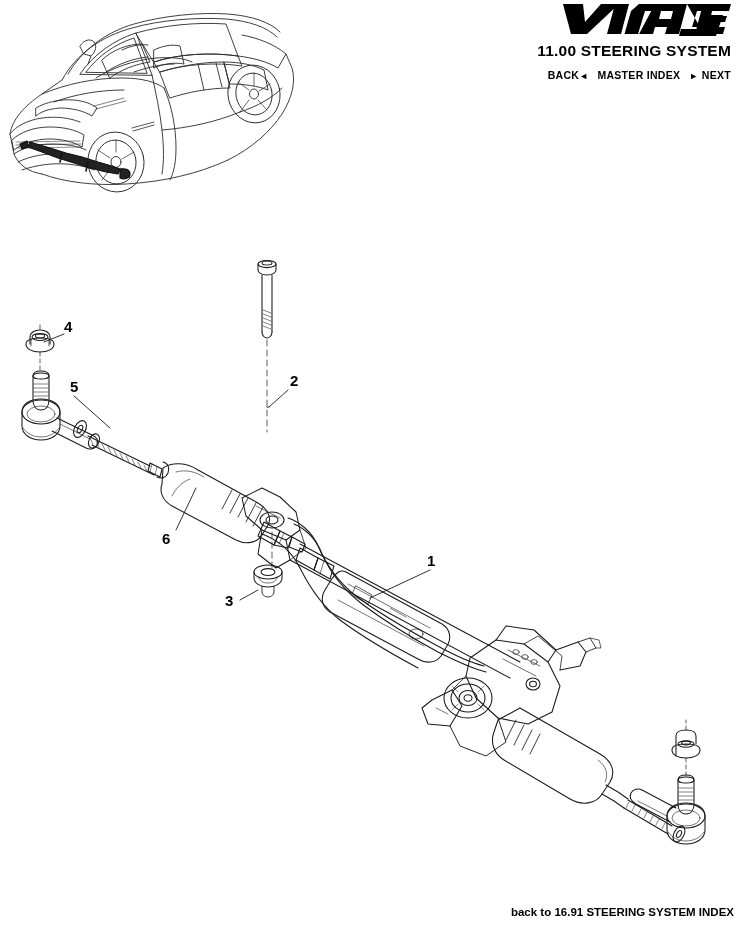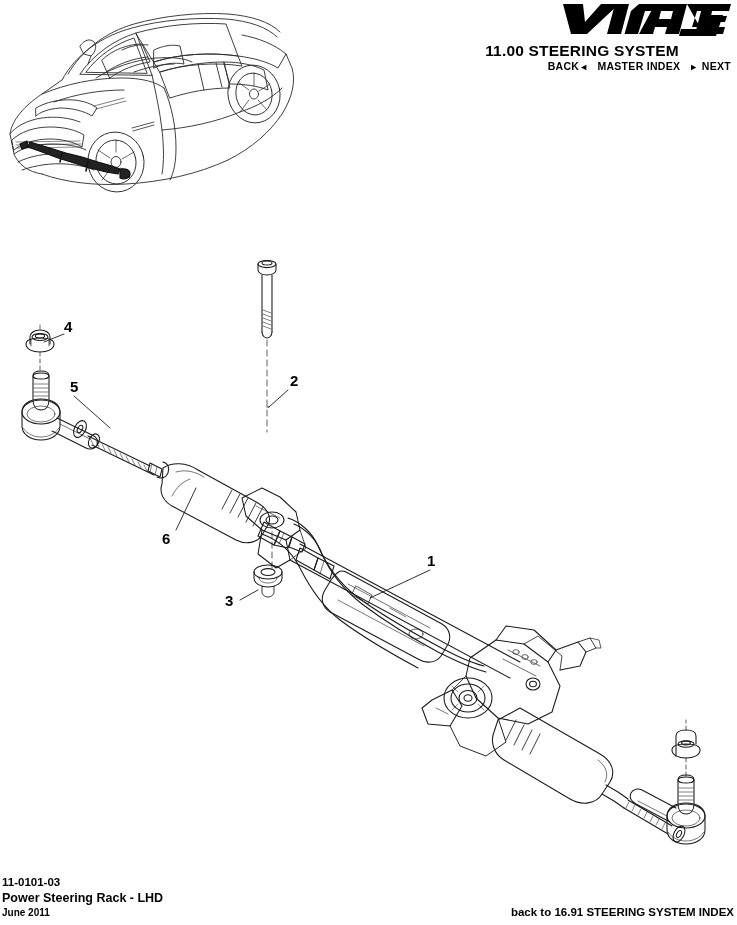--- a/index.html
+++ b/index.html
@@ -45,26 +45,27 @@
     margin: 2px 0 0 auto;
     width: 176px;
     height: 34px;
   }
 
   #section-title {
     font-size: 15.5px;
     font-weight: bold;
     letter-spacing: 0.2px;
     margin-top: 6px;
-    text-align: center;
+    text-align: right;
     padding-right: 2px;
     white-space: nowrap;
   }
 
   #nav-row {
+    margin-top: 9px;
     text-align: right;
     padding-right: 2px;
     font-size: 10.5px;
     font-weight: bold;
     letter-spacing: 0.3px;
     white-space: nowrap;
   }
   #nav-row .nav-link {
     cursor: pointer;
     text-decoration: none;
@@ -451,19 +452,14 @@
     <text class="callout-num" x="427" y="366">1</text>
     <text class="callout-num" x="290" y="186">2</text>
     <text class="callout-num" x="225" y="406">3</text>
     <text class="callout-num" x="64" y="132">4</text>
     <text class="callout-num" x="70" y="192">5</text>
     <text class="callout-num" x="162" y="344">6</text>
   </svg>
 </div>
 
 <div id="footer">
-  <div id="footer-left">
-    <div class="foot-code">11-0101-03</div>
-    <div class="foot-title">Power Steering Rack - LHD</div>
-    <div class="foot-date">June 2011</div>
-  </div>
   <div id="footer-right">back to 16.91 STEERING SYSTEM INDEX</div>
 </div>
 
 </body></html>

